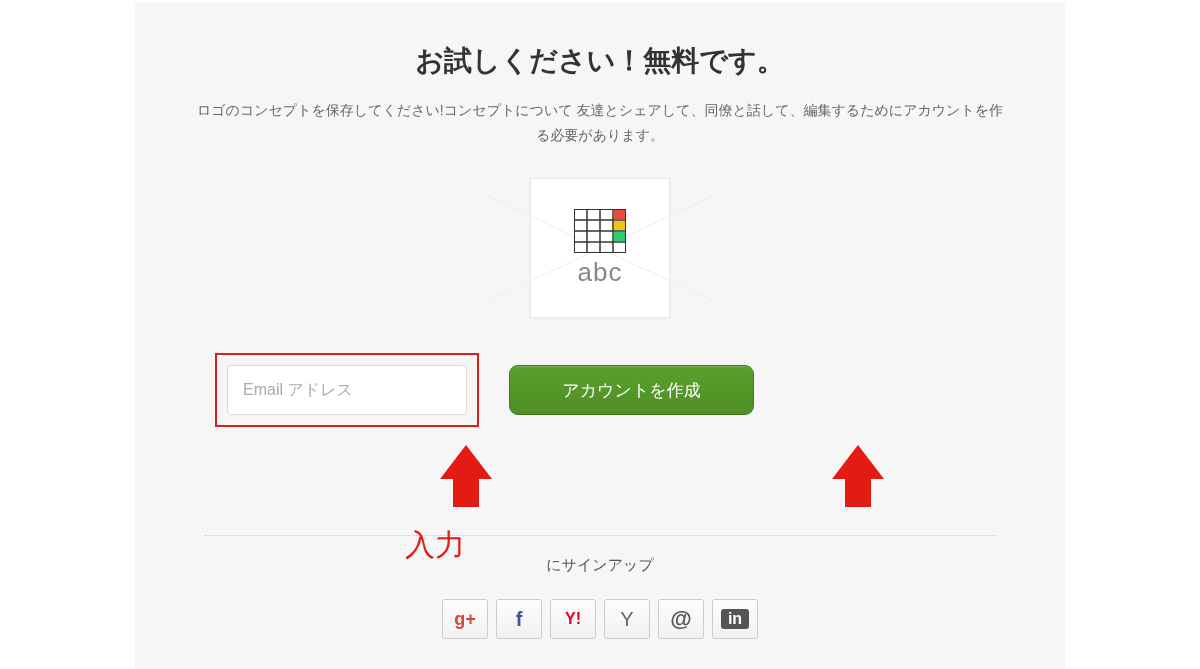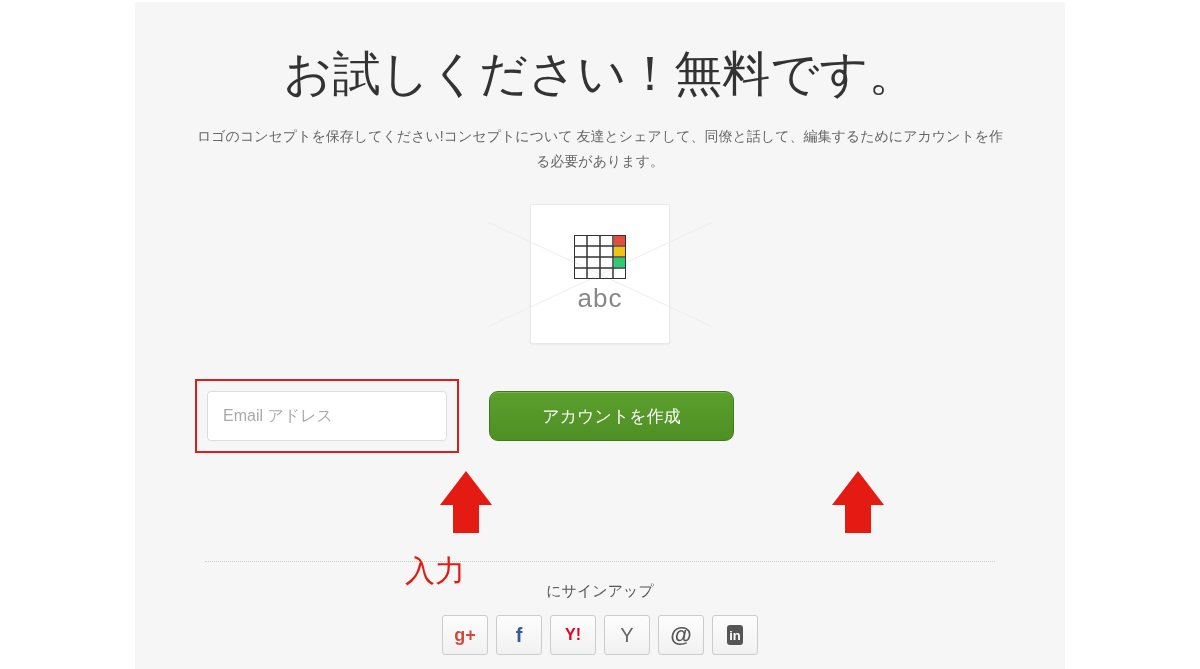--- a/index.html
+++ b/index.html
@@ -13,23 +13,23 @@
     .panel {
       background: #f6f6f6;
       margin: 0 auto;
       margin-top: 2px;
       width: 930px;
       height: 667px;
       padding: 40px 0 0 0;
       text-align: center;
     }
     .heading {
-      font-size: 48px;
+      font-size: 28px;
       color: #333;
-      font-weight: 400;
+      font-weight: 700;
       margin-bottom: 18px;
     }
     .subtext {
       font-size: 14px;
       color: #666;
       line-height: 1.8;
       max-width: 820px;
       margin: 12px auto 30px auto;
     }
     .logo-card {
@@ -74,20 +74,21 @@
       display: flex;
       align-items: center;
       gap: 30px;
     }
     .input-box-wrapper {
       border: 2px solid #d6201e;
       padding: 10px 10px;
       display: flex;
       gap: 30px;
       background: transparent;
+      margin-left: 20px;
     }
     .text-input {
       width: 240px;
       height: 50px;
       border: 1px solid #ddd;
       border-radius: 4px;
       background: #fff;
       padding: 0 15px;
       font-size: 16px;
       color: #333;
@@ -139,41 +140,41 @@
     }
     .divider {
       width: 790px;
       margin: 30px auto 0 auto;
       border-top: 1px dotted #ccc;
     }
     .signup-section { margin-top: 20px; text-align:center;}
     .signup-label {
       font-size: 15px;
       color: #555;
-      margin-bottom: 14px;
+      margin-bottom: 24px;
     }
     .social-row { display:flex; gap:8px; justify-content:center; }
     .social-btn {
       width: 46px; height: 40px;
       background: linear-gradient(#fdfdfd,#f1f1f1);
       border: 1px solid #ccc;
       border-radius: 3px;
       display:flex; align-items:center; justify-content:center;
       font-size: 18px;
       font-weight: bold;
       color: #555;
       cursor: pointer;
       font-family: Arial, sans-serif;
     }
     .social-btn .g { color:#d34836; font-weight: bold;}
     .social-btn .f { color:#3b5998; font-weight: bold; font-size:20px;}
     .social-btn .yj { color:#e60023; font-weight:bold; font-size:16px;}
     .social-btn .y { color:#666; font-size:20px; font-weight:400;}
     .social-btn .at { color:#555; font-size:22px;}
-    .social-btn .in { background:#555; color:#fff; width:16px; height:20px; border-radius:3px; font-size:13px; display:flex;align-items:center;justify-content:center;}
+    .social-btn .in { background:#555; color:#fff; width:28px; height:20px; border-radius:3px; font-size:16px; display:flex;align-items:center;justify-content:center;}
     .signin-row {
       margin-top: 30px;
       font-size: 15px;
       color: #555;
     }
     .signin-link { color: #3a8ccb; text-decoration: none; }
   </style>
 </head>
 <body>
 

